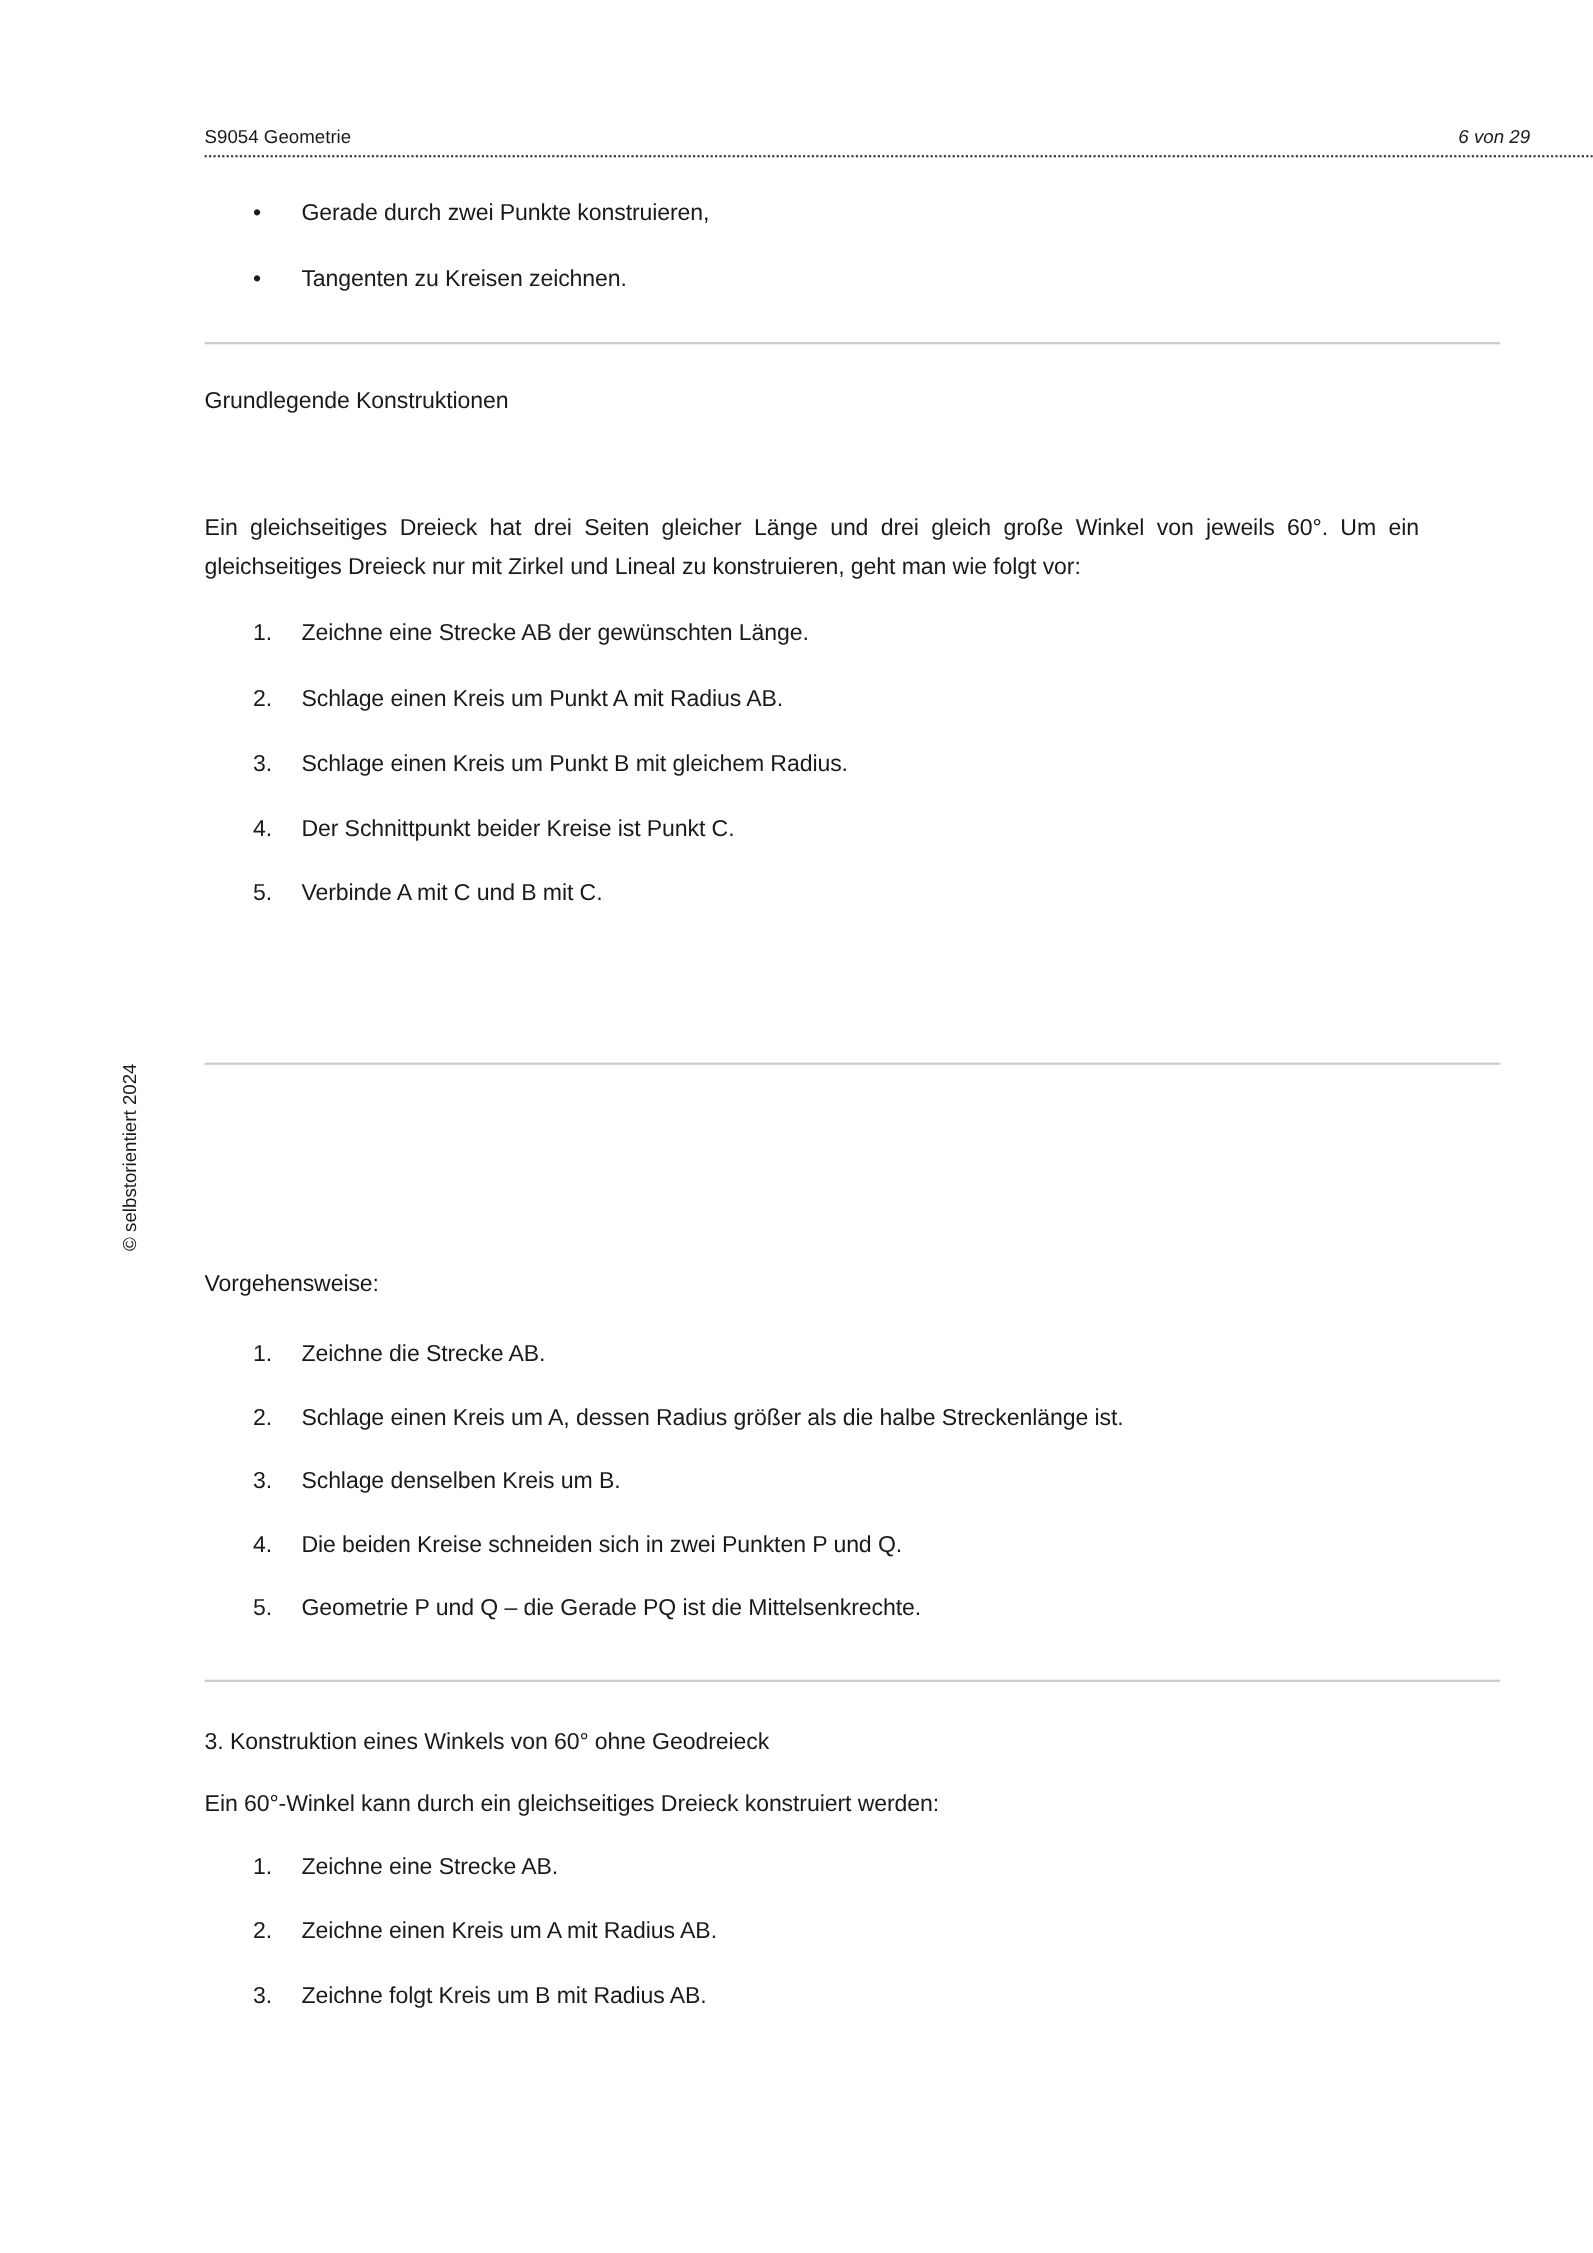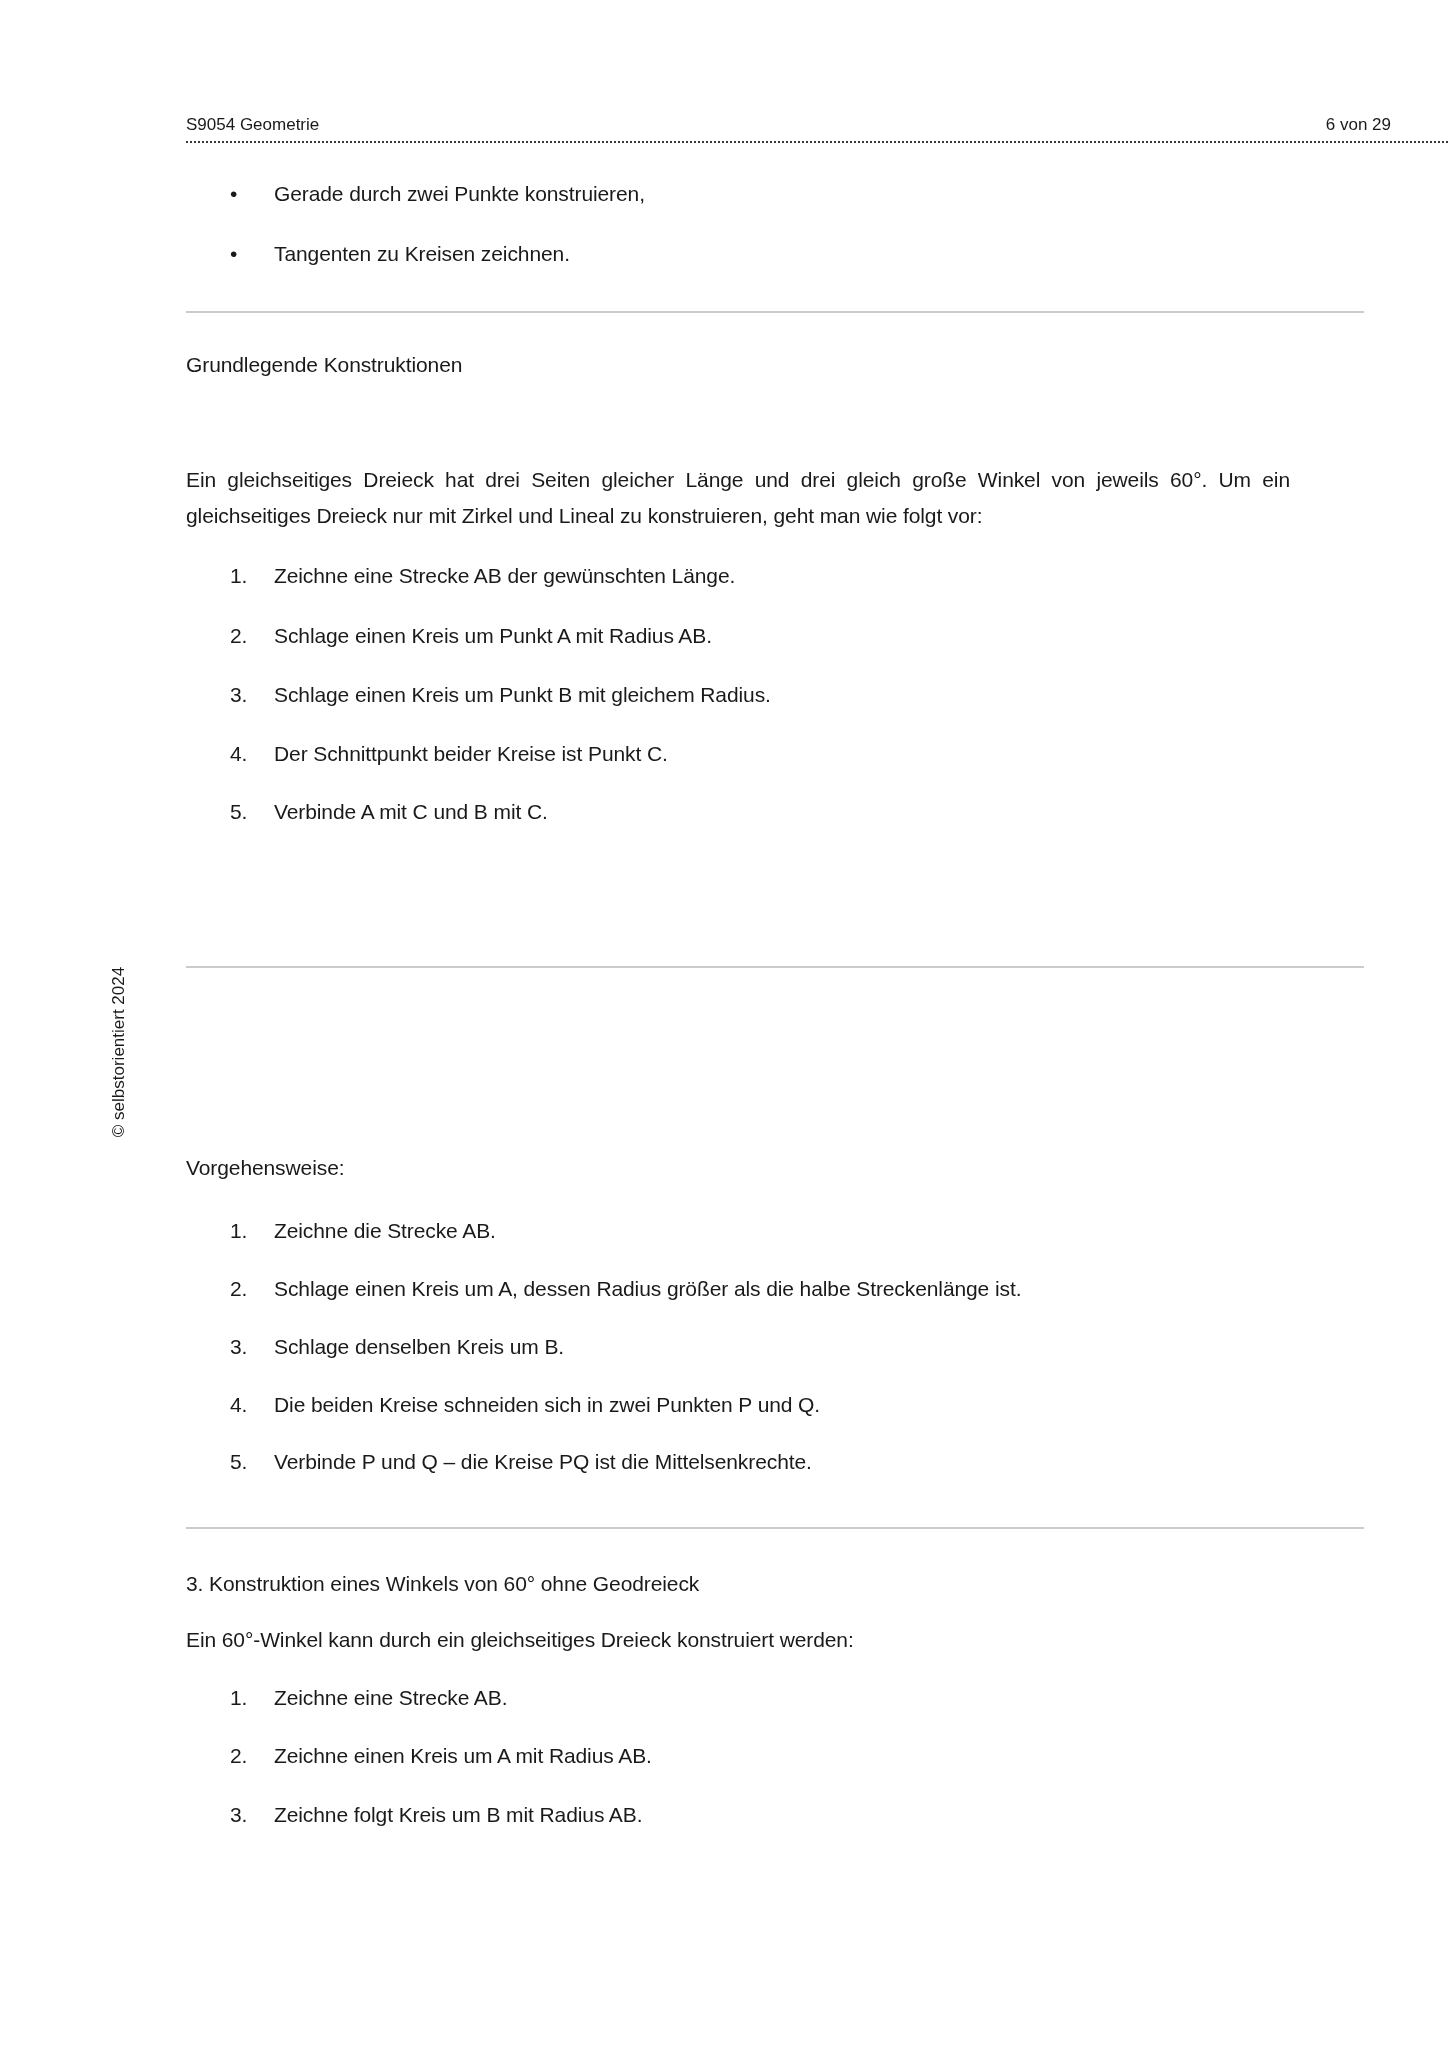--- a/index.html
+++ b/index.html
@@ -11,21 +11,21 @@
     font-family: "Liberation Sans", "DejaVu Sans", sans-serif;
     color: #1a1a1a;
     overflow: hidden;
     margin-left: 16px;
   }
   .abs { position: absolute; }
 
   
   .hdr-text { font-size: 17px; line-height: 22px; color: #1a1a1a; }
   .hdr-left  { left: 170px; top: 114px; }
-  .hdr-right { left: 1303px; top: 114px; width: 72px; text-align: right; }
+  .hdr-right { left: 1303px; top: 114px; width: 72px; text-align: right; font-style: italic; }
   .hdr-rule  { left: 170px; right: 0; top: 141px; height: 0; border-top: 2px dotted #3a3a3a; }
 
   
   .side-note {
     left: 103px; top: 1052px;
     transform: translate(-50%, -50%) rotate(-90deg);
     white-space: nowrap;
     font-size: 17px;
     color: #1a1a1a;
   }
@@ -114,21 +114,21 @@
   <div class="abs li" style="top:1333px">
     <span class="marker">3.</span>
     <span class="txt">Schlage denselben Kreis um B.</span>
   </div>
   <div class="abs li" style="top:1391px">
     <span class="marker">4.</span>
     <span class="txt">Die beiden Kreise schneiden sich in zwei Punkten P und Q.</span>
   </div>
   <div class="abs li" style="top:1448px">
     <span class="marker">5.</span>
-    <span class="txt">Verbinde P und Q – die Kreise PQ ist die Mittelsenkrechte.</span>
+    <span class="txt">Geometrie P und Q – die Gerade PQ ist die Mittelsenkrechte.</span>
   </div>
 
   <div class="abs divider" style="top:1527px"></div>
 
   <div class="abs heading" style="top:1570px">3. Konstruktion eines Winkels von 60° ohne Geodreieck</div>
   <div class="abs para" style="top:1622px">Ein 60°-Winkel kann durch ein gleichseitiges Dreieck konstruiert werden:</div>
 
   <div class="abs li" style="top:1684px">
     <span class="marker">1.</span>
     <span class="txt">Zeichne eine Strecke AB.</span>

